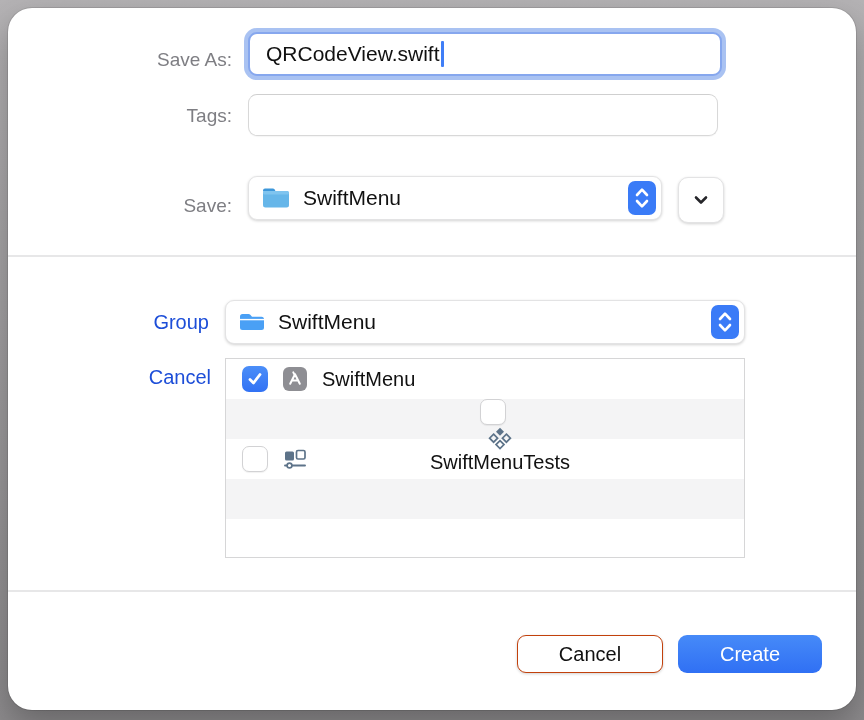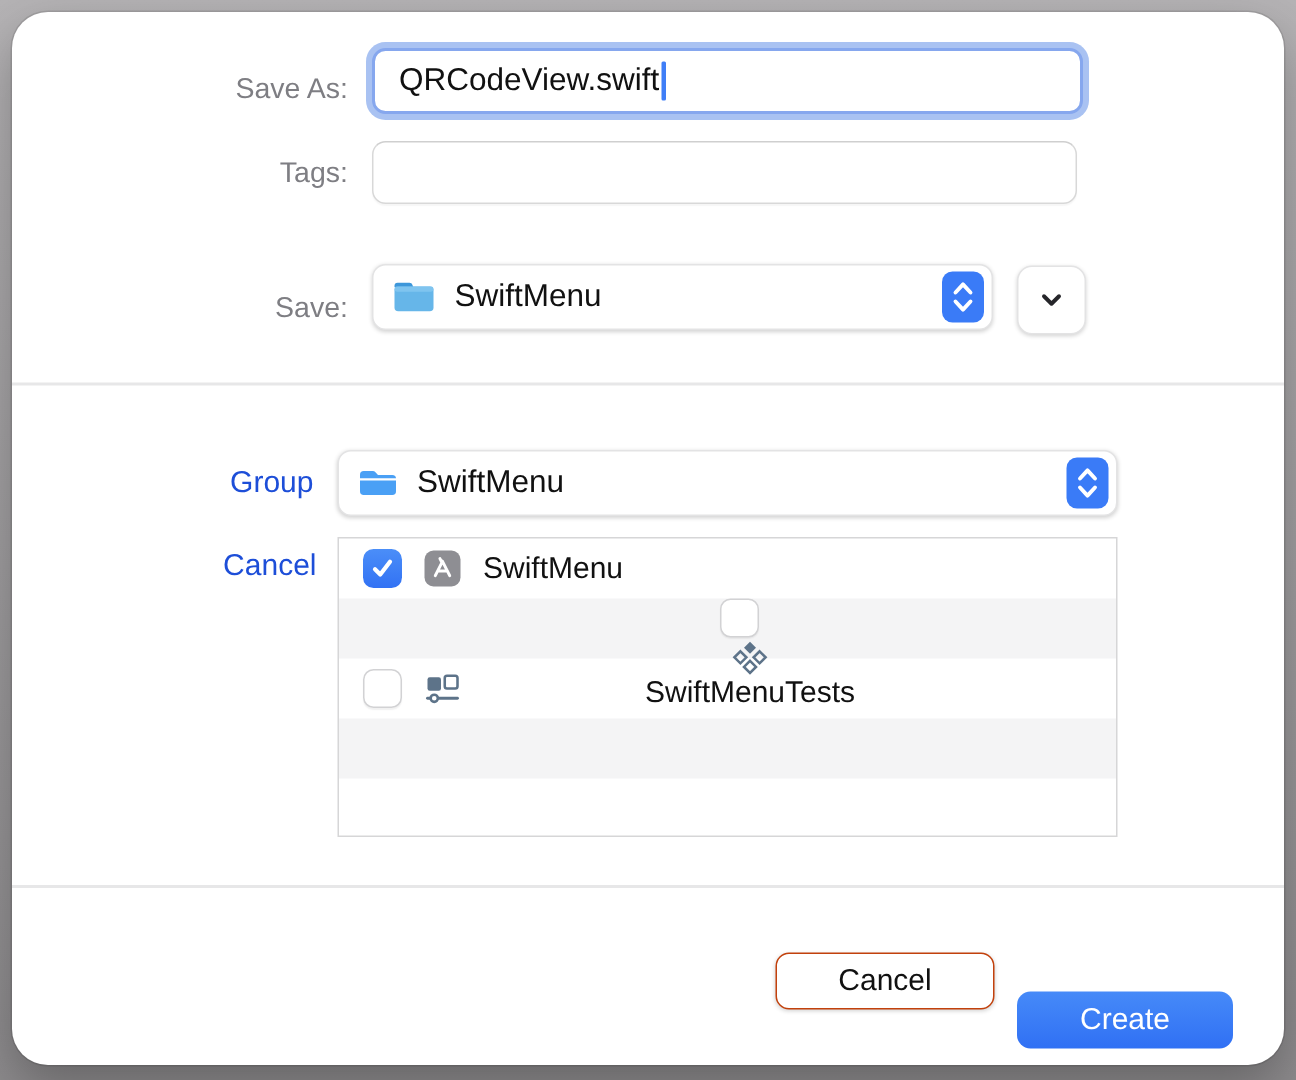--- a/index.html
+++ b/index.html
@@ -87,21 +87,21 @@
   .btn{
     position:absolute;top:627px;height:38px;border-radius:9px;border:none;
     font-size:20px;font-family:"Liberation Sans",sans-serif;
     display:flex;align-items:center;justify-content:center;cursor:default;
   }
   .btn-cancel{
     left:509px;width:146px;background:#fff;color:#111;
     border:1px solid #c2410c;box-shadow:0 1px 3px rgba(0,0,0,.18);box-sizing:border-box;
   }
   .btn-create{
-    left:670px;width:144px;background:linear-gradient(#468af8,#3070f4);color:#fff;margin-top:26px;
+    left:670px;width:144px;background:linear-gradient(#468af8,#3070f4);color:#fff;
   }
 </style>
 </head>
 <body>
 
 <div class="dialog">
 
   <div class="lbl" style="top:41px;">Save As:</div>
   <div class="field savefield">
     <span>QRCodeView.swift</span>

